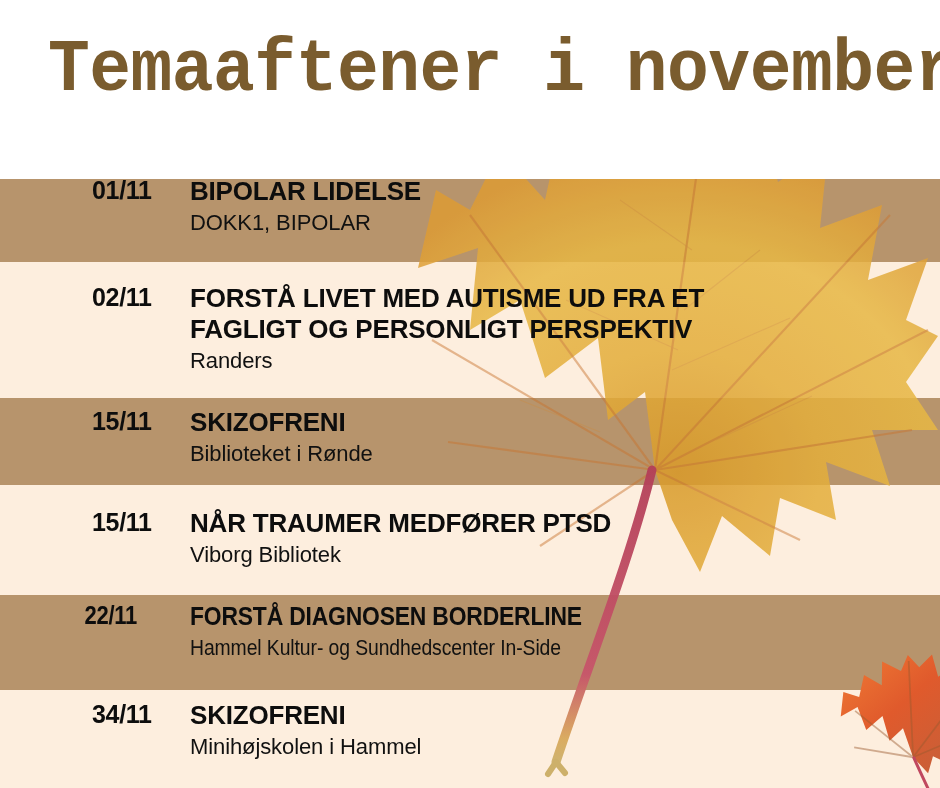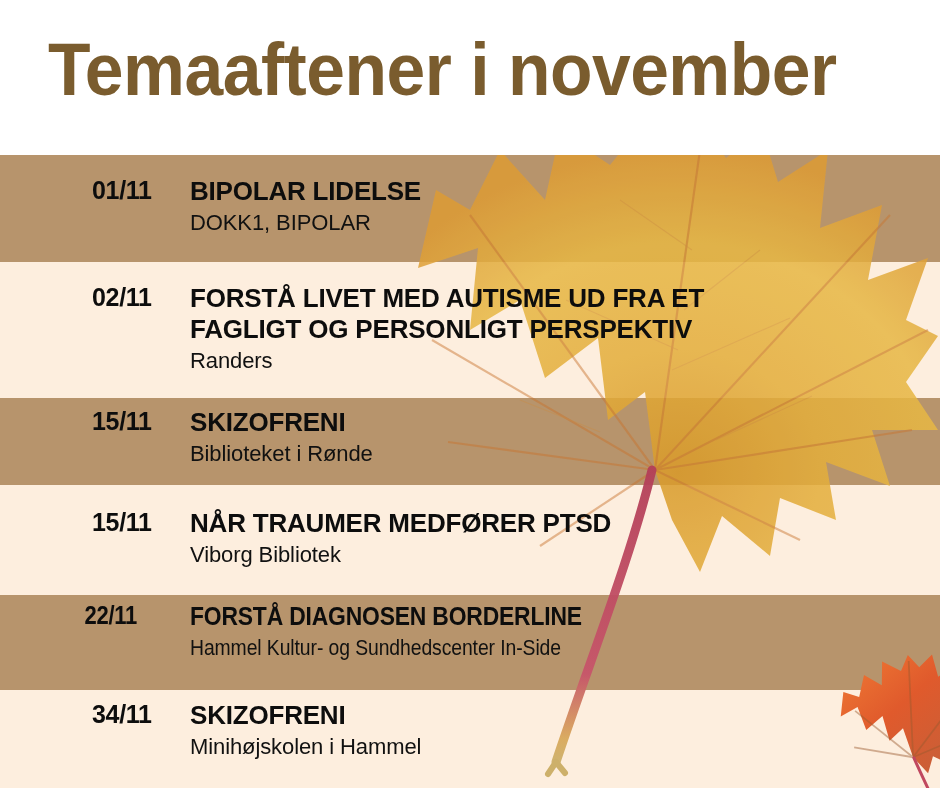--- a/index.html
+++ b/index.html
@@ -16,23 +16,24 @@
     height: 788px;
     overflow: hidden;
     background: #ffffff;
   }
 
   
   #header {
     position: absolute;
     left: 0; top: 0;
     width: 940px;
-    height: 155px;
+    height: 179px;
     background: #ffffff;
     z-index: 5;
+    font-family: Liberation Mono, monospace;
   }
   #poster-title {
     position: absolute;
     left: 48px;
     top: 28px;
     font-size: 74px;
     line-height: 84px;
     font-weight: 700;
     color: #7a5c2e;
     letter-spacing: -0.5px;

